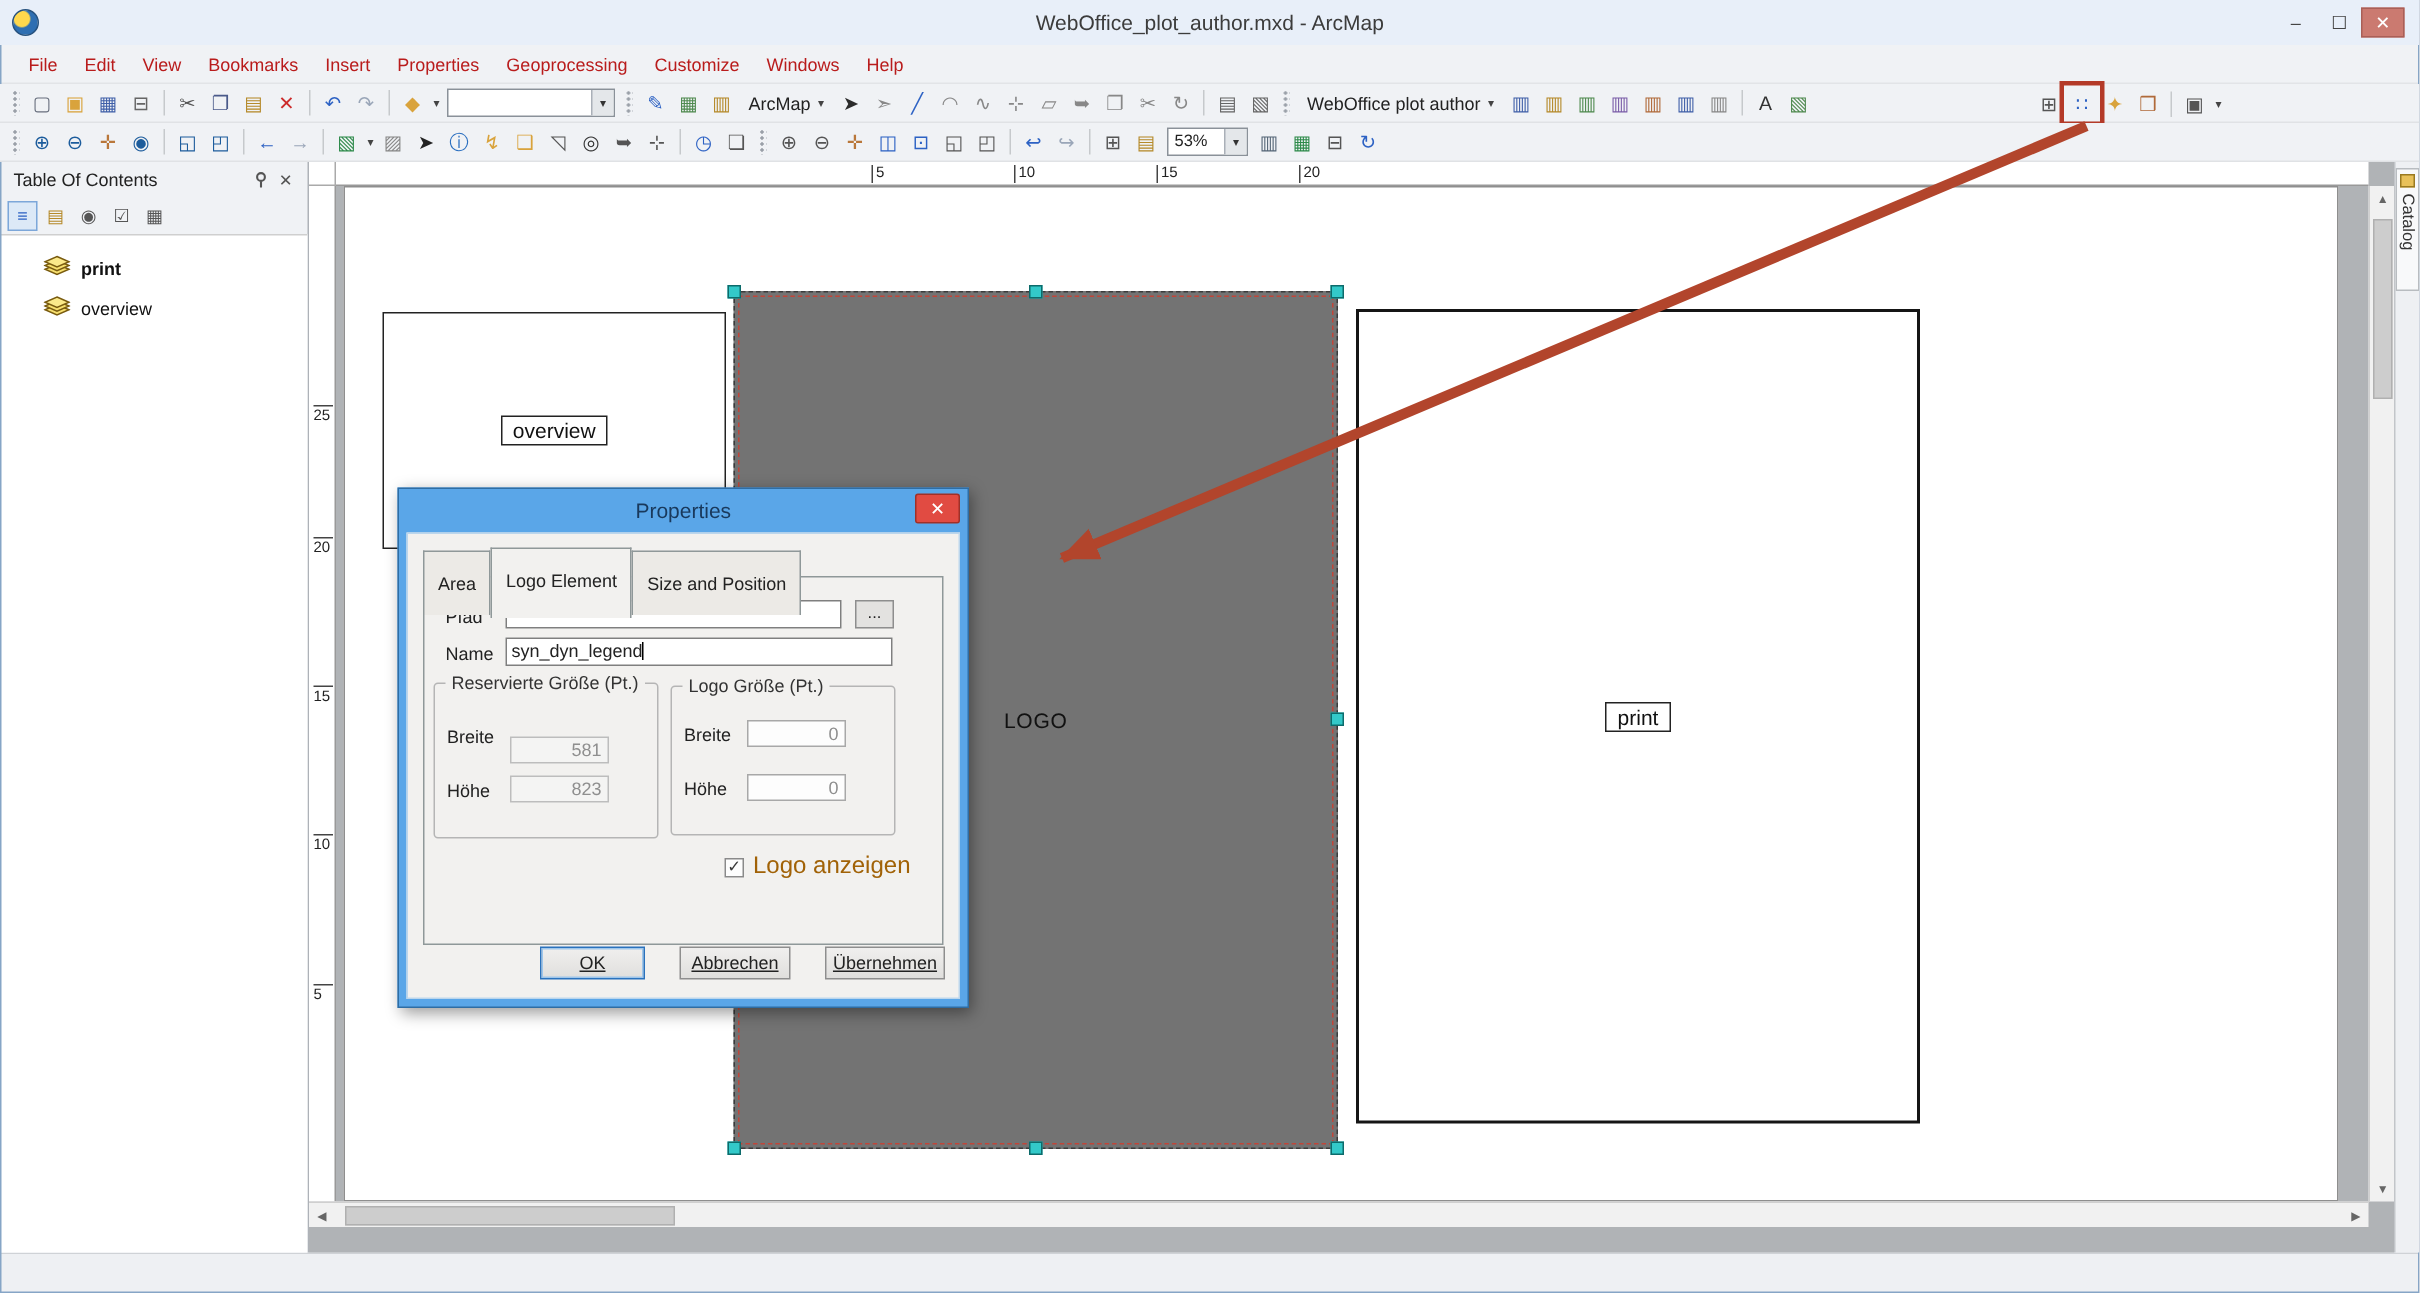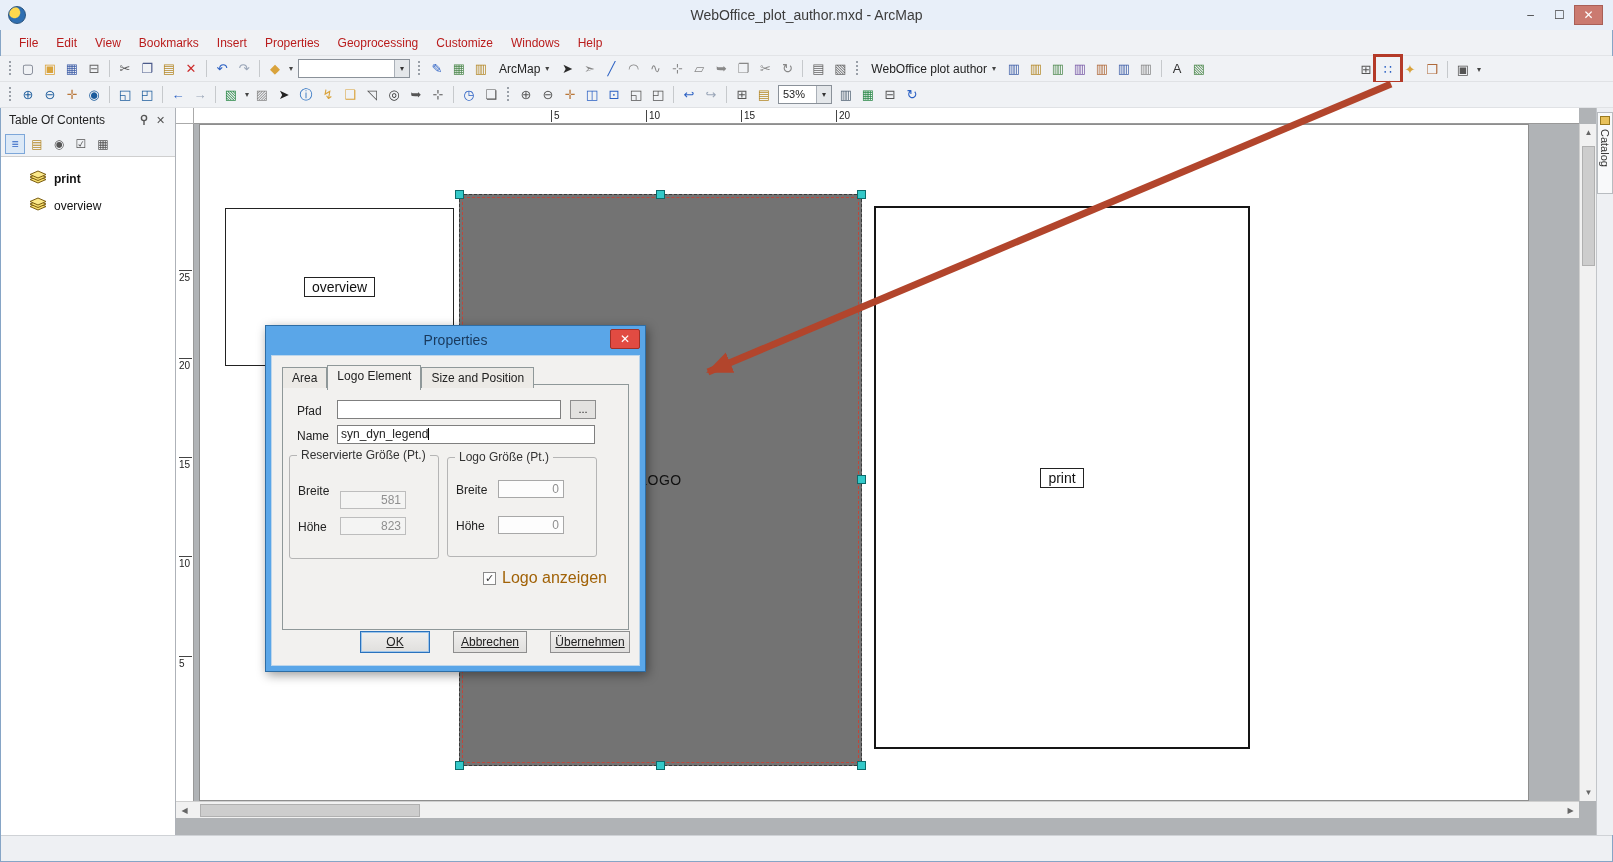--- a/index.html
+++ b/index.html
@@ -34,21 +34,21 @@
   .tcombo { height:19px; border:1px solid #8a9199; background:#fff; display:inline-flex; margin:0 3px; }
   .tcombo-v { flex:1; font-size:11px; line-height:17px; padding:0 4px; color:#222; overflow:hidden; }
   .tcombo-a { width:15px; background:#e4e7ea; border-left:1px solid #aab0b8; display:flex; align-items:center; justify-content:center; font-size:8px; color:#333; }
   #tb1-end { position:absolute; left:1355px; top:1px; height:24px; display:flex; align-items:center; }
   .tbtn.hl::after { content:""; position:absolute; inset:-4px; border:3px solid #b43a28; }
 
   
   .main { display:flex; height:727px; }
 
   
-  .toc { width:176px; background:#f0f2f5; border-right:1px solid #aeb2b8; display:flex; flex-direction:column; }
+  .toc { width:206px; background:#f0f2f5; border-right:1px solid #aeb2b8; display:flex; flex-direction:column; }
   .toc-head { height:24px; display:flex; align-items:center; padding:0 6px 0 9px; }
   .toc-title { flex:1; font-size:12px; color:#222; }
   .toc-hbtn { width:17px; height:17px; display:flex; align-items:center; justify-content:center; color:#555; font-size:11px; }
   .toc-tools { height:24px; display:flex; align-items:center; gap:2px; padding:0 5px; }
   .toc-tool { width:20px; height:20px; display:flex; align-items:center; justify-content:center; font-size:12px; border:1px solid transparent; }
   .toc-tool.pressed { border:1px solid #7da7d9; background:#dce9f7; }
   .toc-tree { flex:1; background:#fff; border-top:1px solid #cfcfcf; padding-top:8px; }
   .toc-item { height:27px; display:flex; align-items:center; gap:7px; padding-left:29px; font-size:12px; color:#111; }
   .toc-item.bold .layer-label { font-weight:bold; }
 
@@ -88,21 +88,21 @@
 
   
   .statusbar { height:27px; background:#eef0f3; border-top:1px solid #cfd2d6; }
 
   
   .dlg { position:absolute; left:265px; top:325px; width:381px; background:#5aa6e8; border:1px solid #2e6da4; box-shadow:2px 3px 10px rgba(0,0,0,0.4); padding:0 5px 5px; z-index:40; }
   .dlg-title { height:29px; line-height:29px; text-align:center; font-size:14px; color:#19395c; position:relative; }
   .dlg-close { position:absolute; right:0; top:3px; width:30px; height:20px; background:#e14b42; border:1px solid #a03028; border-radius:2px; color:#fff; font-size:12px; line-height:18px; text-align:center; }
   .dlg-body { background:#f2f1ef; height:311px; position:relative; border:1px solid #bcd6ec; }
   .dlg-tabs { position:absolute; top:9px; left:10px; display:flex; z-index:3; }
-  .tab { font-size:12px; padding:3px 9px; border:1px solid #8f9899; border-bottom:none; background:#eceae6; margin-top:2px; }
+  .tab { font-size:12px; padding:14px 9px; border:1px solid #8f9899; border-bottom:none; background:#eceae6; margin-top:2px; }
   .tab.active { background:#f2f1ef; margin-top:0; padding-bottom:6px; margin-bottom:-2px; }
   .pane { position:absolute; left:10px; top:28px; width:347px; height:246px; border:1px solid #8f9899; background:#f2f1ef; }
   .flabel { position:absolute; font-size:12px; color:#222; }
   .tinput { position:absolute; background:#fff; border:1px solid #7f7f7f; font-size:12px; line-height:17px; padding:0 3px; overflow:hidden; white-space:nowrap; }
   .caret { display:inline-block; width:1px; height:12px; background:#000; vertical-align:-2px; }
   .btn-browse { position:absolute; left:287px; top:15px; width:26px; height:19px; background:#e3e2e0; border:1px solid #8e8e8e; font-size:11px; line-height:15px; text-align:center; }
   .grp { position:absolute; border:1px solid #b5b5b5; border-radius:3px; }
   .grp-title { position:absolute; top:-8px; left:7px; background:#f2f1ef; padding:0 4px; font-size:12px; color:#333; }
   .gval { position:absolute; left:50px; width:66px; height:18px; font-size:12px; text-align:right; padding-right:4px; line-height:16px; }
   .gval.dis { background:#f4f4f3; border:1px solid #bdbdbd; color:#8f8f8f; }

